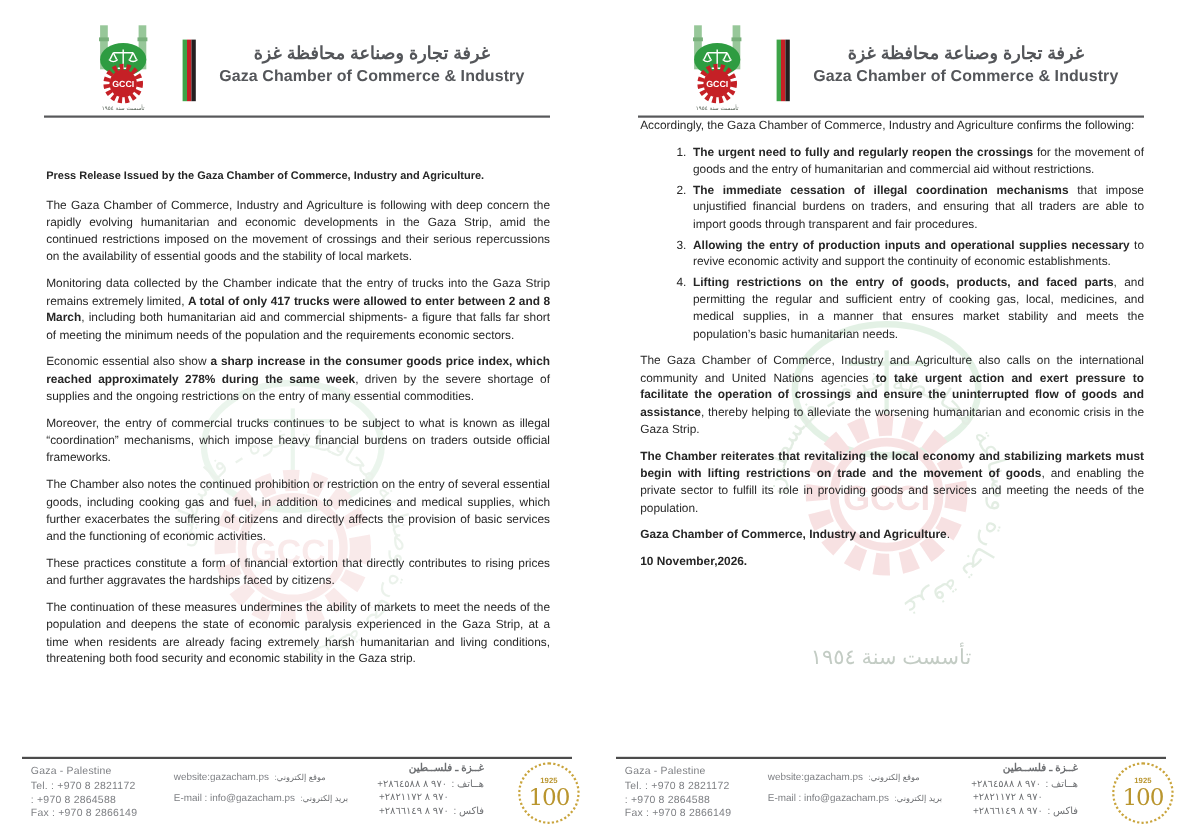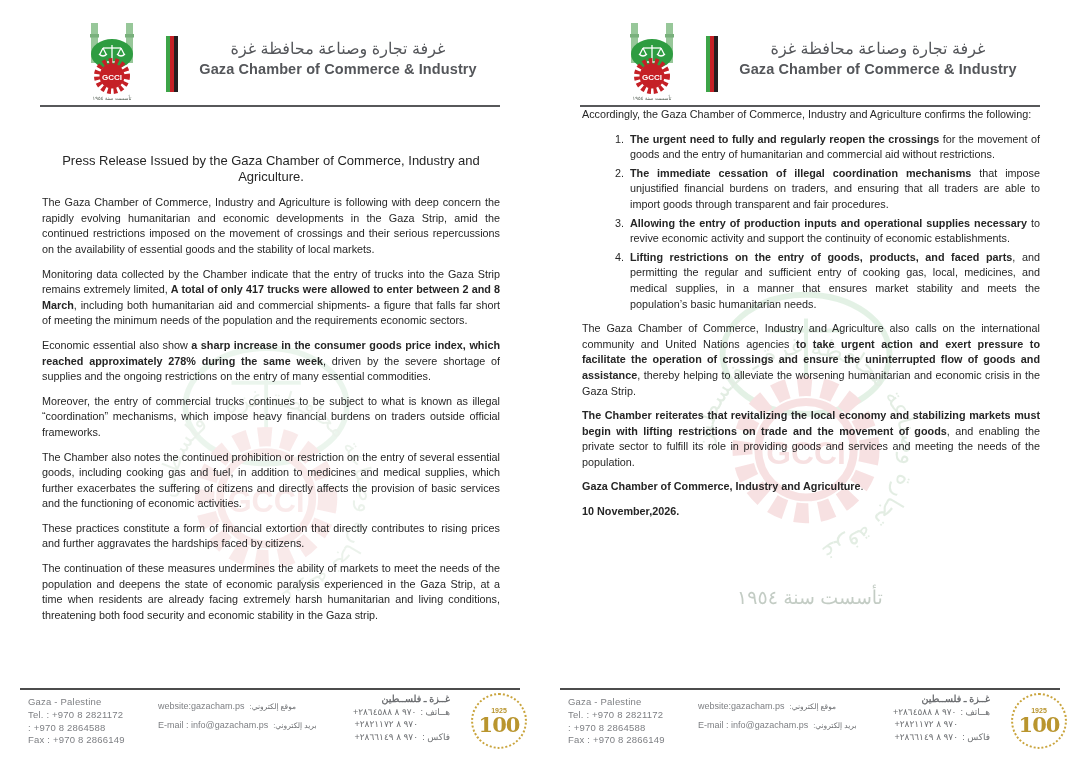--- a/index.html
+++ b/index.html
@@ -8,33 +8,33 @@
     font-family:"Liberation Sans",sans-serif;
   }
   .sheet{display:flex;width:1080px;height:763px;}
   .page{position:relative;width:540px;height:763px;background:#ffffff;overflow:hidden;}
 
   
   .logo{position:absolute;left:76px;top:18px;}
   .tricolor{position:absolute;left:166px;top:36px;width:12px;height:56px;display:flex;}
   .tricolor i{flex:1;display:block;}
   .titles{position:absolute;left:186px;top:39px;width:304px;text-align:center;color:#54565a;}
-  .title-ar{font-size:16px;font-weight:normal;direction:rtl;}
+  .title-ar{font-size:16px;font-weight:bold;direction:rtl;}
   .title-en{font-size:14.5px;font-weight:bold;margin-top:3px;letter-spacing:0.1px;}
   .header-rule{position:absolute;left:40px;right:40px;top:105px;height:2px;background:#57585a;}
 
   
   .body{
     position:absolute;top:107px;left:0;right:0;bottom:78px;
     padding:0 40px 0 42px;
     font-size:10.8px;line-height:15.6px;color:#262626;text-align:justify;
   }
   .page-l .body{padding-top:46px;}
   .page-r .body{}
-  .doc-heading{text-align:center;font-weight:normal;font-size:13px;margin:0 0 11px 0;}
+  .doc-heading{font-weight:bold;font-size:10px;margin:0 0 11px 0;}
   .para{margin:0 0 9px 0;}
   .b{font-weight:bold;}
   ol.points{margin:0 0 9px 0;padding-left:45px;}
   ol.points li{margin:0 0 3px 0;padding-left:3px;text-align:justify;}
 
   
   .watermark{position:absolute;left:50%;transform:translateX(-50%);pointer-events:none;}
   .page-l .watermark{top:290px;opacity:0.09;}
   .page-r .watermark{top:235px;opacity:0.13;}
   .wm-text{
@@ -43,33 +43,33 @@
     direction:rtl;pointer-events:none;
   }
 
   
   .footer-rule{position:absolute;left:20px;right:20px;top:688px;height:2px;background:#4c4c4c;}
   .footer{position:absolute;left:0;right:0;top:692px;height:71px;color:#7d7f83;}
   .f-en{position:absolute;left:28px;top:4px;font-size:9.5px;line-height:12.8px;letter-spacing:0.2px;}
   .f-web{position:absolute;left:158px;top:9px;font-size:9px;}
   .f-web .row{display:flex;align-items:flex-end;margin-bottom:9px;white-space:nowrap;}
   .f-web .ar-lbl{font-size:7.5px;color:#6d6f72;margin-left:5px;direction:rtl;}
-  .f-ar{position:absolute;right:90px;top:1px;direction:rtl;text-align:right;font-size:9px;line-height:12.6px;color:#6d6f72;}
+  .f-ar{position:absolute;right:100px;top:1px;direction:rtl;text-align:right;font-size:9px;line-height:12.6px;color:#6d6f72;}
   .f-ar .loc{font-weight:bold;font-size:9.5px;}
   .f-ar .line{display:flex;justify-content:flex-start;}
   .f-ar .lbl{font-weight:normal;margin-left:4px;min-width:28px;}
   .f-ar .num{direction:ltr;unicode-bidi:isolate;}
   .centenary{
     position:absolute;right:13px;top:1px;width:56px;height:56px;border-radius:50%;
     border:2px dotted #c9a43c;box-sizing:border-box;
     display:flex;flex-direction:column;align-items:center;justify-content:center;
     color:#b9952e;
   }
   .centenary .yr{font-size:7px;font-weight:bold;line-height:7px;margin-bottom:1px;}
-  .centenary .num100{font-family:"DejaVu Serif",serif;font-weight:bold;font-size:21px;line-height:20px;letter-spacing:-1px;}
+  .centenary .num100{font-family:"DejaVu Serif",serif;font-weight:normal;font-size:21px;line-height:20px;letter-spacing:-1px;}
 </style>
 </head>
 <body>
 
 <div class="sheet">
 
   <div class="page page-l">
     <div class="logo">
       <svg width="80" height="86" viewBox="0 0 80 86">
         <rect x="15" y="5" width="7" height="40" fill="#97c799"></rect>

